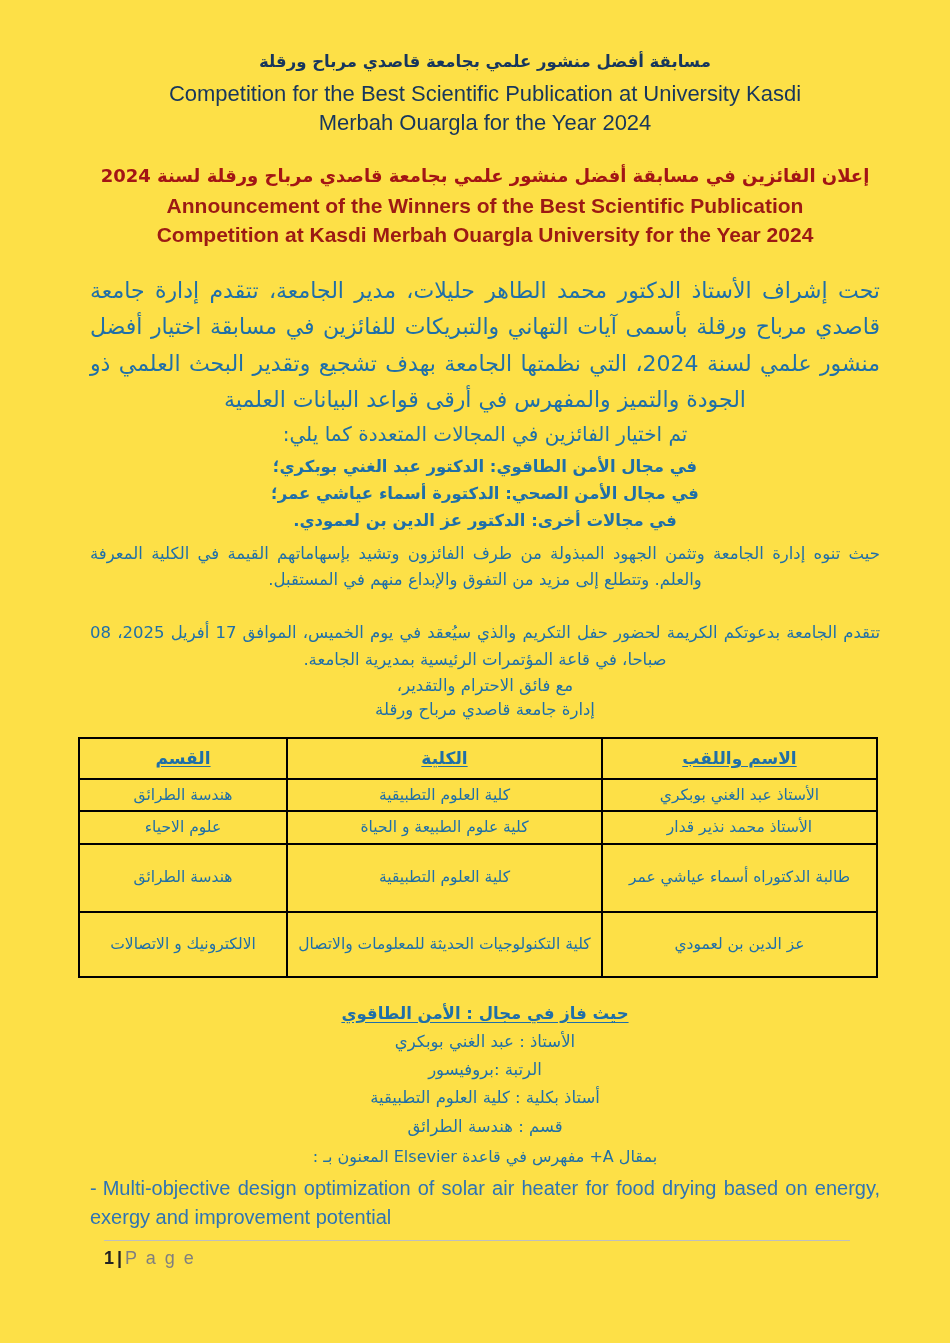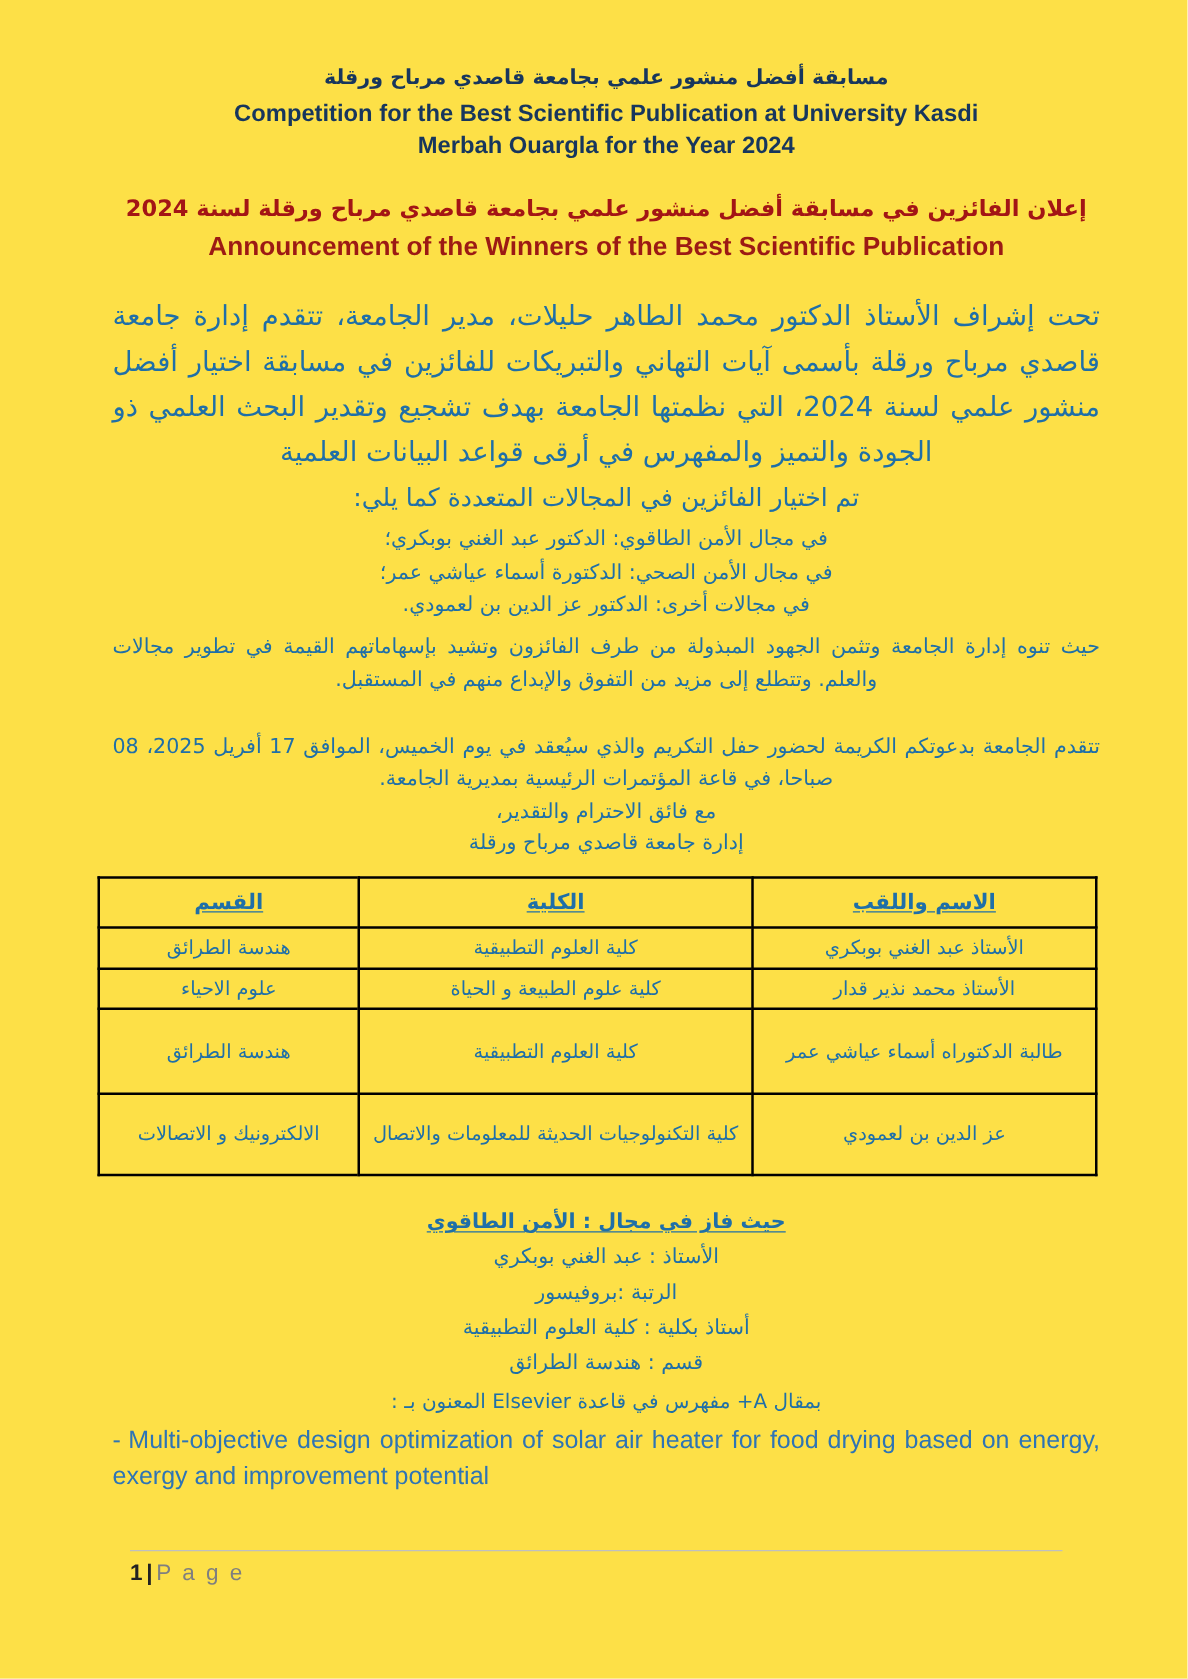--- a/index.html
+++ b/index.html
@@ -34,22 +34,22 @@
   .title-ar {
     color: #17365D;
     font-size: 16.5px;
     font-weight: 700;
     direction: rtl;
     line-height: 1.5;
     letter-spacing: -0.2px;
   }
   .title-en {
     color: #17365D;
-    font-size: 19px;
-    font-weight: 700;
+    font-size: 22px;
+    font-weight: 400;
     line-height: 1.35;
     margin-top: 4px;
     font-family: "Liberation Sans", sans-serif;
   }
 
   .announce-block {
     text-align: center;
     margin-top: 25px;
   }
   .announce-ar {
@@ -88,21 +88,21 @@
     line-height: 1.62;
     text-align: center;
   }
   .ar-line.bold {
     font-weight: 700;
   }
   .winners-list {
     margin-top: 4px;
   }
   .winners-list .ar-line {
-    font-weight: 400;
+    font-weight: 700;
     font-size: 16.5px;
   }
   .para-praise {
     margin-top: 6px;
     direction: rtl;
     color: #1F6FA8;
     font-size: 16.5px;
     line-height: 1.62;
     text-align: justify;
     text-align-last: center;
@@ -247,34 +247,35 @@
       <div class="title-en">
         <div>Competition for the Best Scientific Publication at University Kasdi</div>
         <div>Merbah Ouargla for the Year 2024</div>
       </div>
     </div>
 
     <div class="announce-block">
       <div class="announce-ar">إعلان الفائزين في مسابقة أفضل منشور علمي بجامعة قاصدي مرباح ورقلة لسنة 2024</div>
       <div class="announce-en">
         <div>Announcement of the Winners of the Best Scientific Publication</div>
+        <div>Competition at Kasdi Merbah Ouargla University for the Year 2024</div>
       </div>
     </div>
 
     <div class="ar-body para-intro">تحت إشراف الأستاذ الدكتور محمد الطاهر حليلات، مدير الجامعة، تتقدم إدارة جامعة قاصدي مرباح ورقلة بأسمى آيات التهاني والتبريكات للفائزين في مسابقة اختيار أفضل منشور علمي لسنة 2024، التي نظمتها الجامعة بهدف تشجيع وتقدير البحث العلمي ذو الجودة والتميز والمفهرس في أرقى قواعد البيانات العلمية</div>
 
     <div class="ar-line">تم اختيار الفائزين في المجالات المتعددة كما يلي:</div>
 
     <div class="winners-list">
       <div class="ar-line bold">في مجال الأمن الطاقوي: الدكتور عبد الغني بوبكري؛</div>
       <div class="ar-line bold">في مجال الأمن الصحي: الدكتورة أسماء عياشي عمر؛</div>
       <div class="ar-line bold">في مجالات أخرى: الدكتور عز الدين بن لعمودي.</div>
     </div>
 
-    <div class="para-praise">حيث تنوه إدارة الجامعة وتثمن الجهود المبذولة من طرف الفائزون وتشيد بإسهاماتهم القيمة في تطوير مجالات والعلم. وتتطلع إلى مزيد من التفوق والإبداع منهم في المستقبل.</div>
+    <div class="para-praise">حيث تنوه إدارة الجامعة وتثمن الجهود المبذولة من طرف الفائزون وتشيد بإسهاماتهم القيمة في الكلية المعرفة والعلم. وتتطلع إلى مزيد من التفوق والإبداع منهم في المستقبل.</div>
 
     <div class="para-invite">تتقدم الجامعة بدعوتكم الكريمة لحضور حفل التكريم والذي سيُعقد في يوم الخميس، الموافق 17 أفريل 2025، 08 صباحا، في قاعة المؤتمرات الرئيسية بمديرية الجامعة.</div>
 
     <div class="sign-line">مع فائق الاحترام والتقدير،</div>
     <div class="sign-line">إدارة جامعة قاصدي مرباح ورقلة</div>
 
     <div class="winners-table-wrap">
       <table class="winners">
         <colgroup>
           <col class="c-name">

